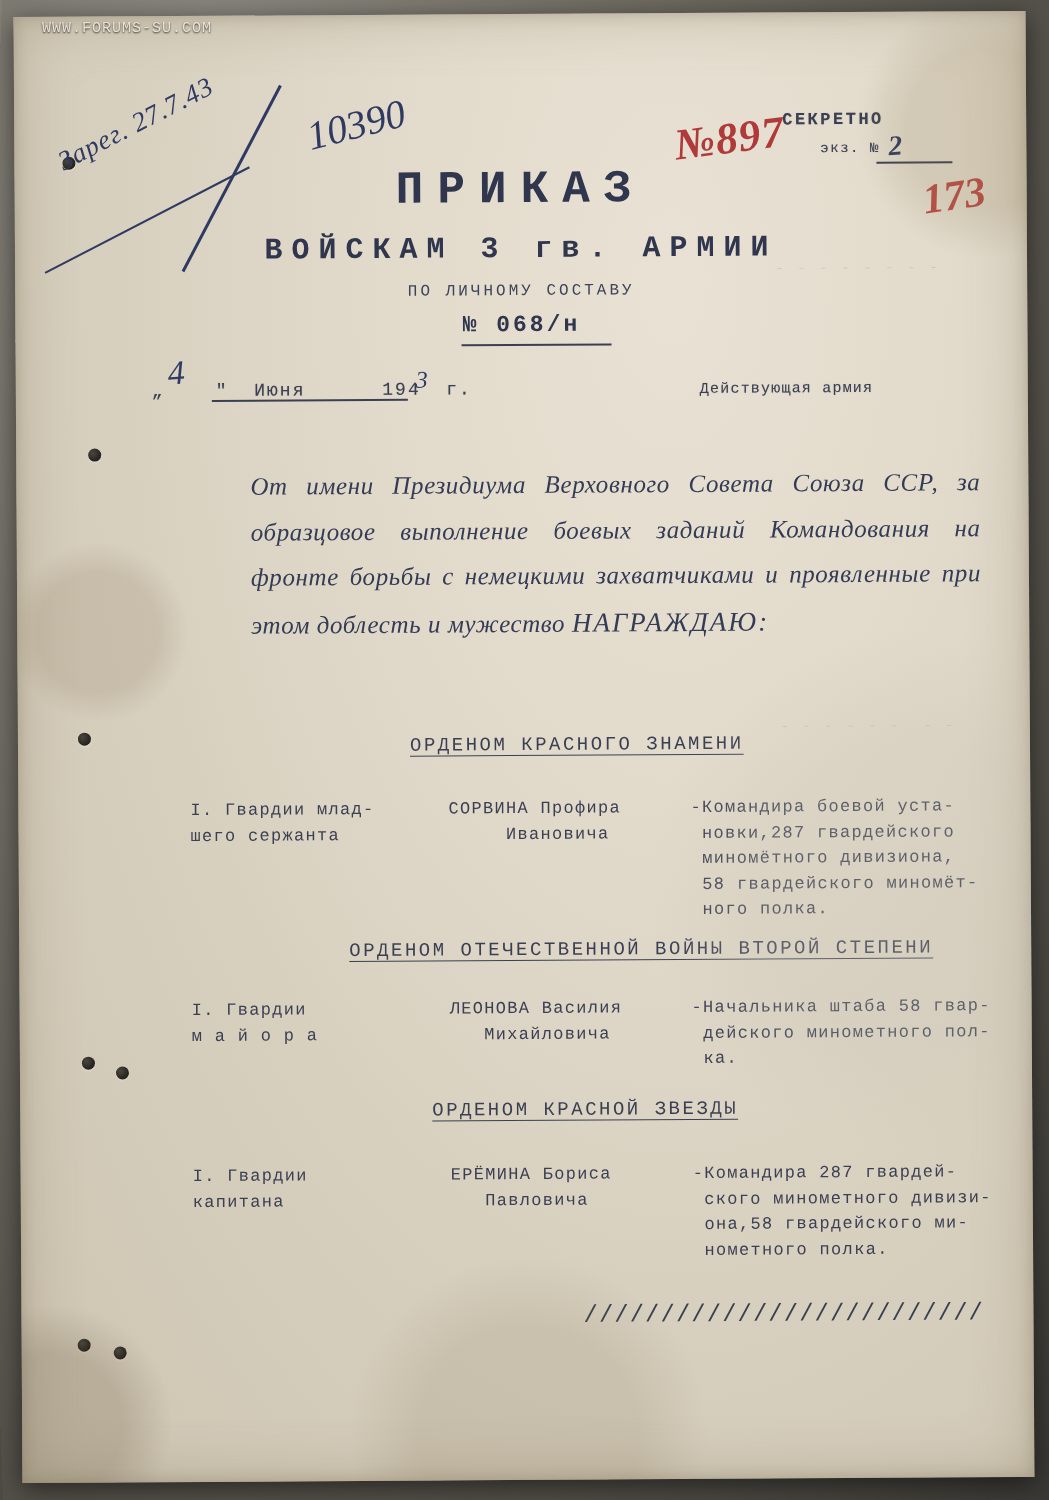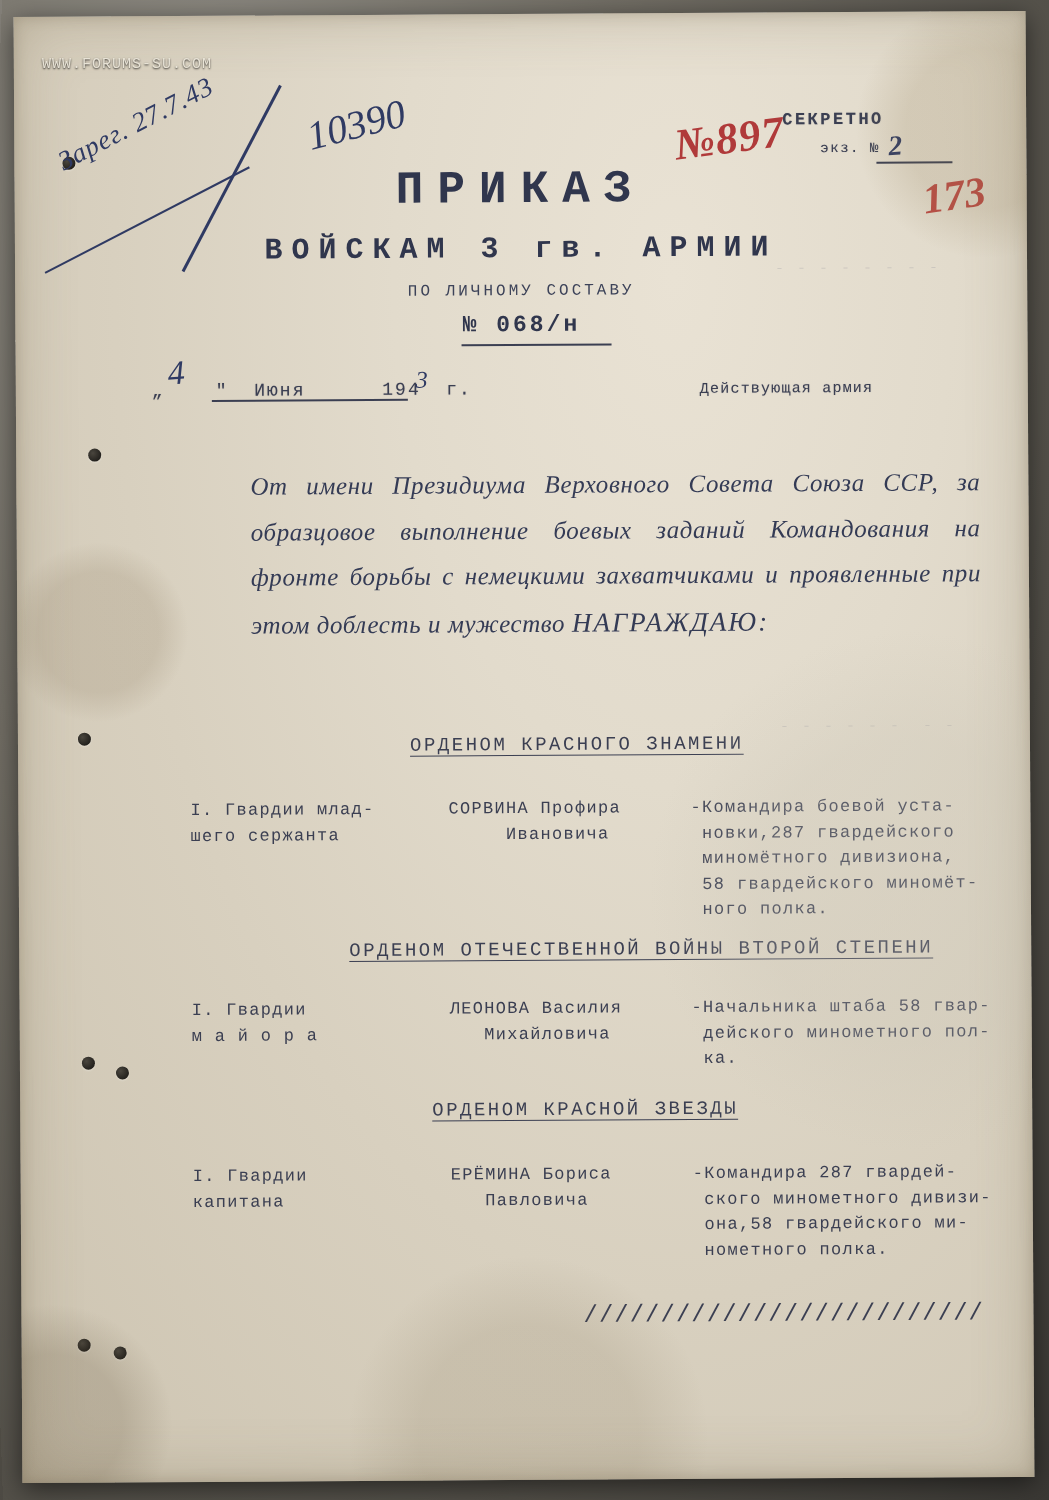--- a/index.html
+++ b/index.html
@@ -263,21 +263,20 @@
   
   #watermark {
     position: absolute;
     left: 42px; top: 20px;
     font-family: "Liberation Mono", monospace;
     font-size: 15px;
     letter-spacing: 1px;
     color: #e8e3d6;
     text-shadow: 0 1px 2px rgba(0,0,0,0.8);
     white-space: pre;
-    margin-top: 36px;
   }
 </style>
 </head>
 <body>
 
 <div id="page">
 
   <div class="cloth"></div>
   <div class="cloth-folds"></div>
 

